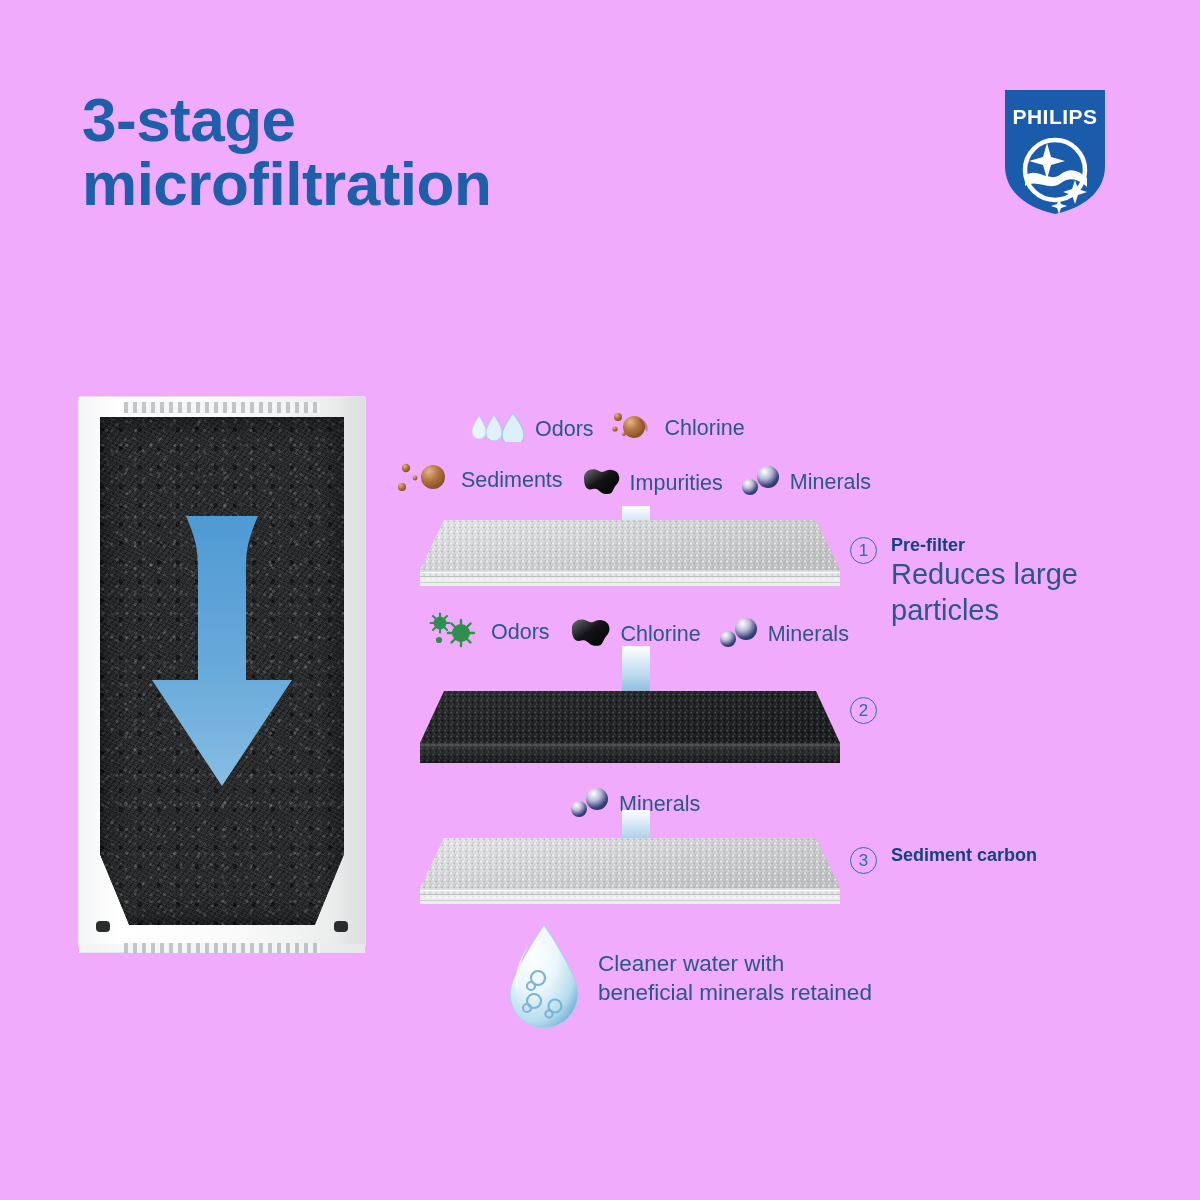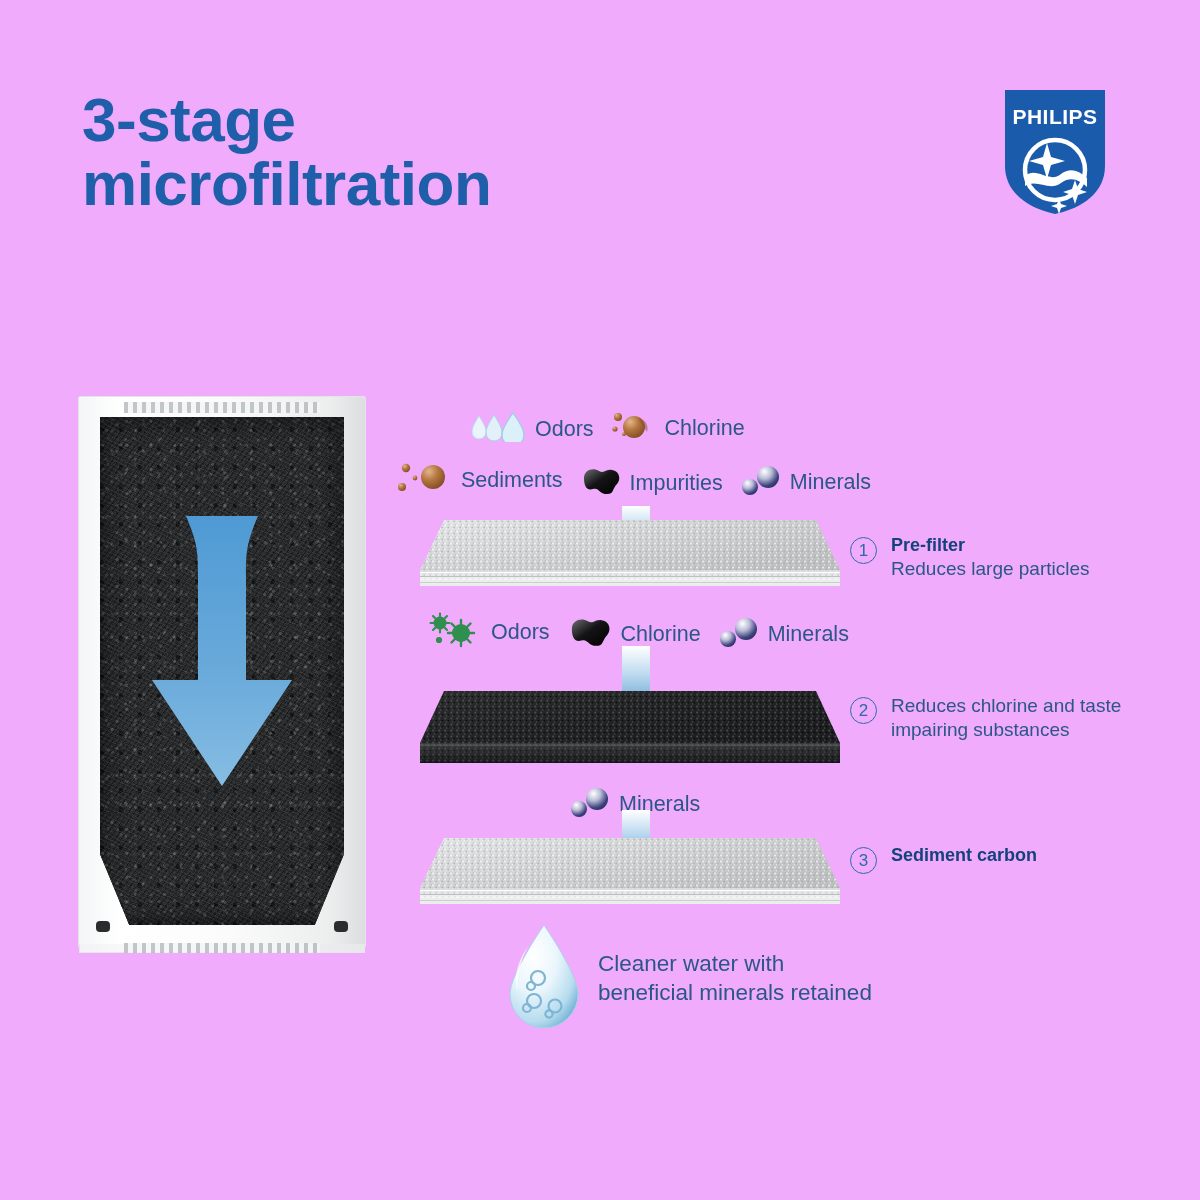--- a/index.html
+++ b/index.html
@@ -101,21 +101,21 @@
   .stage-num {
     width: 27px; height: 27px; border-radius: 50%;
     border: 1.6px solid #2f6aa8; color: #2f6aa8;
     font-size: 17px; display:flex; align-items:center; justify-content:center;
     flex: 0 0 27px; margin-top: 3px;
   }
   .stage-txt .t {
     font-size: 18px; font-weight: 700; color: #14427c; line-height: 1.28; white-space: nowrap;
   }
   .stage-txt .d {
-    font-size: 19px; color: #2b5788; line-height: 1.24; white-space: pre-line;
+    font-size: 29px; color: #2b5788; line-height: 1.24; white-space: pre-line;
   }
   .stage1 { top: 130px; }
   .stage2 { top: 290px; }
   .stage3 { top: 440px; }
 
   .outcome { position: absolute; left: 100px; top: 518px; display: flex; align-items: center; gap: 8px; }
   .outcome .drop-ic { width: 92px; height: 112px; }
   .outcome .drop-ic svg { display:block; }
   .outcome .otxt { font-size: 22.5px; color: #2b5788; line-height: 1.3; white-space: pre-line; }
 </style>
@@ -416,22 +416,20 @@
       <div class="stage-num">1</div>
       <div class="stage-txt">
         <div class="t">Pre-filter</div>
         <div class="d">Reduces  large particles</div>
       </div>
     </div>
 
     <div class="stage stage2">
       <div class="stage-num">2</div>
       <div class="stage-txt">
-        <div class="d">Reduces chlorine and taste
-impairing substances</div>
       </div>
     </div>
 
     <div class="stage stage3">
       <div class="stage-num">3</div>
       <div class="stage-txt">
         <div class="t">Sediment carbon</div>
       </div>
     </div>
 

